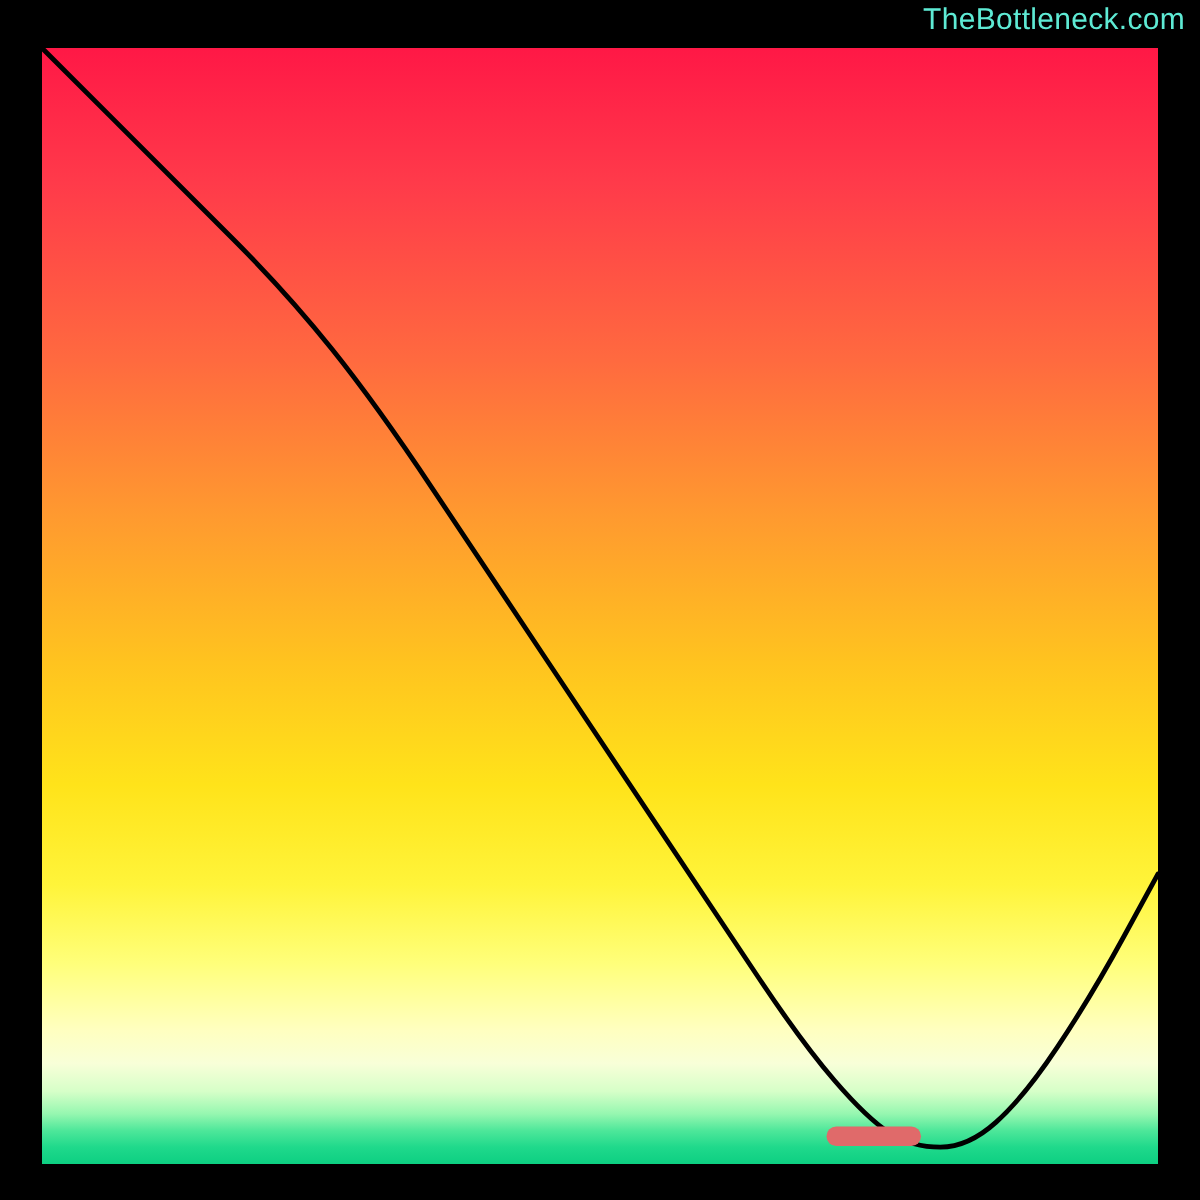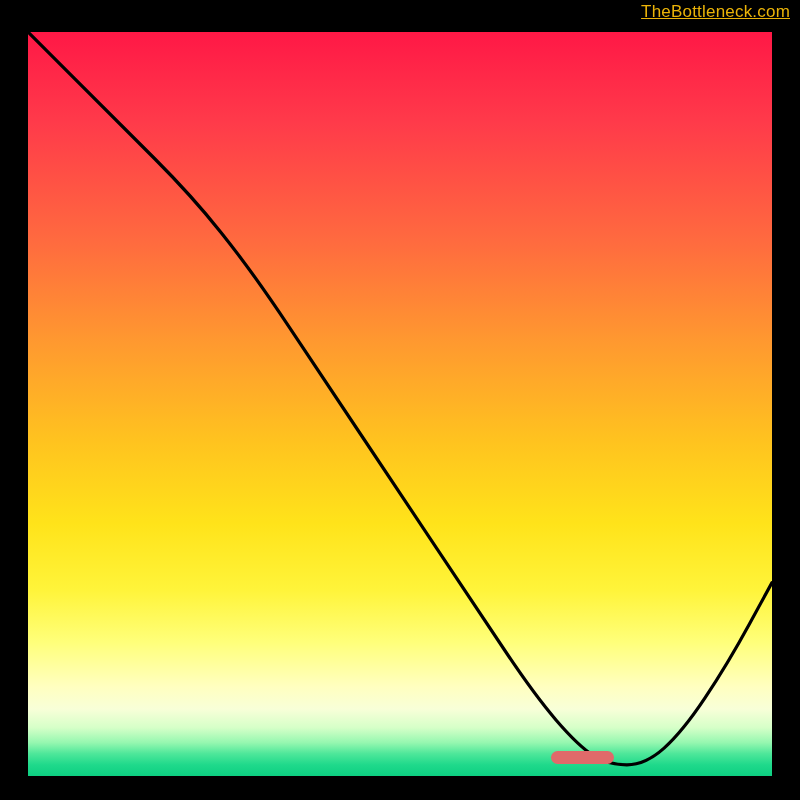--- a/index.html
+++ b/index.html
@@ -13,25 +13,24 @@
   .frame {
     position: relative;
     width: 800px;
     height: 800px;
     background: #000;
   }
   .watermark {
     position: absolute;
     top: 2px;
     right: 10px;
-    color: #eab308;
-    font-size: 17px;
+    color: #5eead4;
+    font-size: 20px;
     font-weight: 500;
     letter-spacing: 0.2px;
-    text-decoration: underline;
   }
   .plot {
     position: absolute;
     left: 28px;
     top: 32px;
     width: 744px;
     height: 744px;
     overflow: hidden;
   }
   .gradient {

